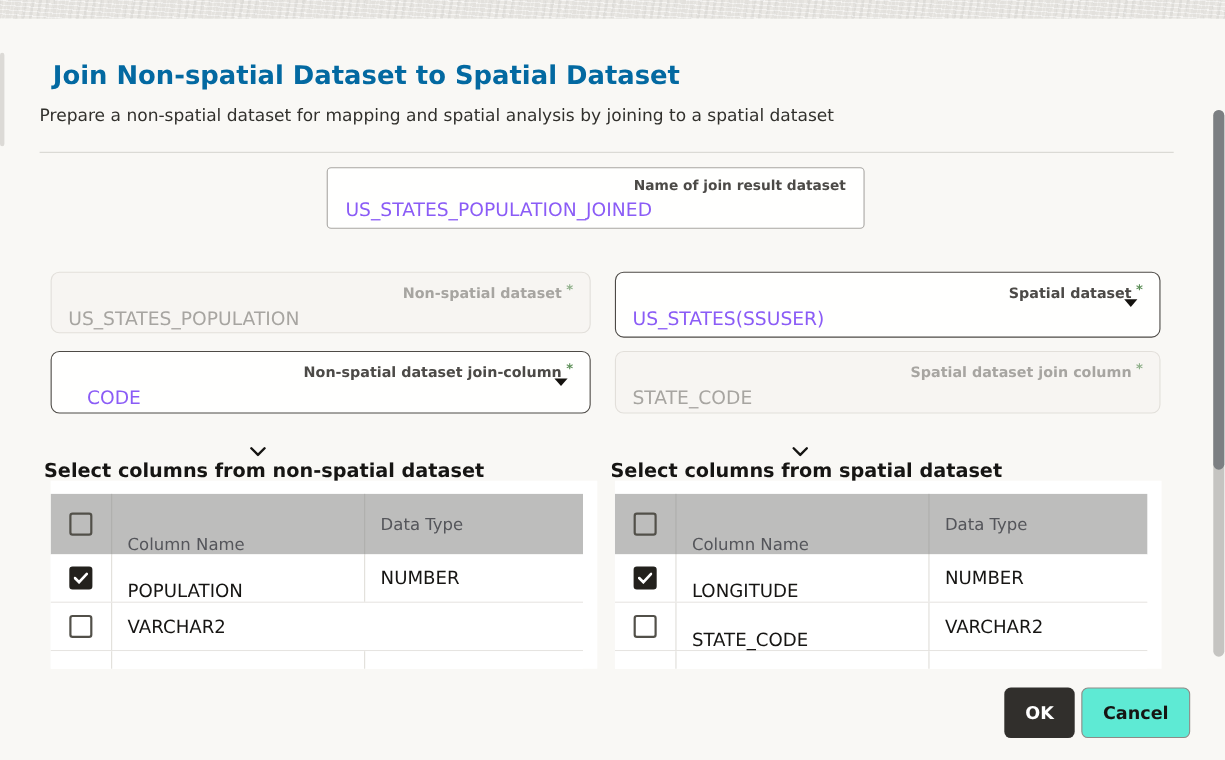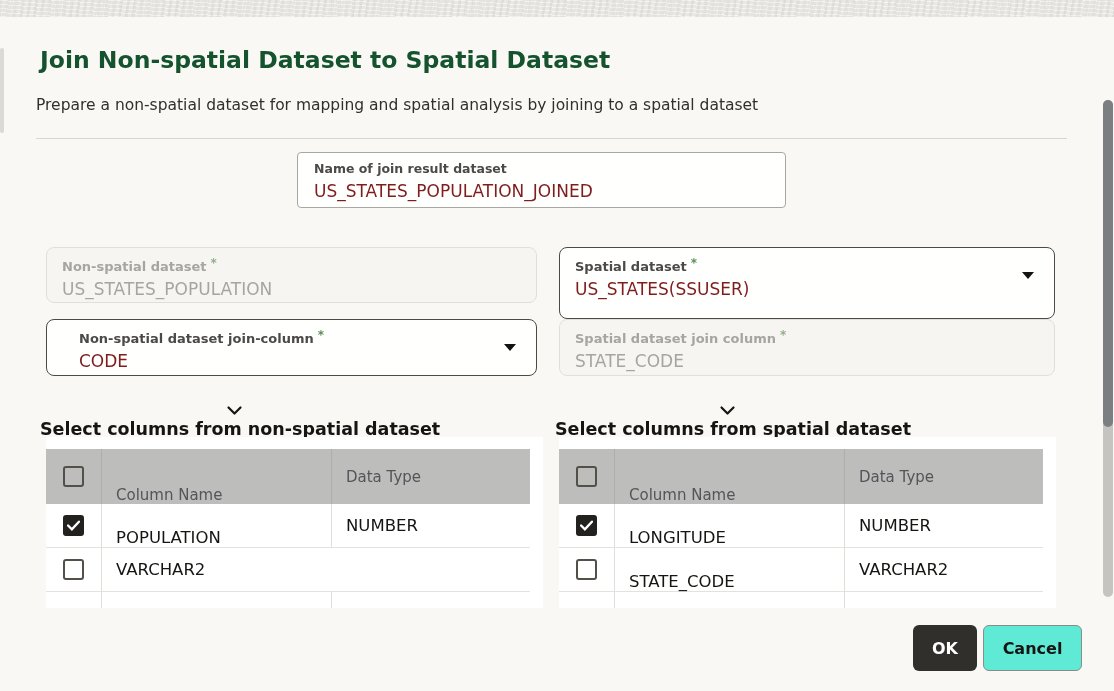--- a/index.html
+++ b/index.html
@@ -14,48 +14,48 @@
   .texture{
     position:absolute;left:0;top:0;width:1114px;height:17px;
     background:
       repeating-linear-gradient(97deg, rgba(0,0,0,0.030) 0 3px, transparent 3px 7px),
       repeating-linear-gradient(-78deg, rgba(0,0,0,0.025) 0 2px, transparent 2px 6px),
       repeating-linear-gradient(4deg, rgba(255,255,255,0.55) 0 1px, transparent 1px 4px),
       #eae8e4;
   }
   .edge-bar{position:absolute;left:0;top:48px;width:4px;height:85px;background:#dcdad6;border-radius:2px;}
 
-  .title{position:absolute;left:36px;top:42px;margin:4px;font-size:23.5px;font-weight:bold;color:#14532d;}
+  .title{position:absolute;left:36px;top:42px;margin:12px;font-size:23.5px;font-weight:bold;color:#0369a1;}
   .subtitle{position:absolute;left:36px;top:96px;margin:0;font-size:15.5px;color:#31302c;}
   .divider{position:absolute;left:36px;top:138px;width:1031px;height:1px;background:#d8d6d2;}
 
   
   .field{
     position:absolute;box-sizing:border-box;border-radius:8px;
     background:#fffffe;border:1.5px solid #4d4a46;
     padding:7px 15px 0 15px;cursor:pointer;
   }
-  .field .flabel{font-size:13px;font-weight:bold;color:#4c4a47;line-height:16px;white-space:nowrap;}
-  .field .fvalue{font-size:17px;color:#7f1d1d;line-height:24px;margin-top:2px;white-space:nowrap;overflow:hidden;}
+  .field .flabel{font-size:13px;font-weight:bold;color:#4c4a47;line-height:16px;white-space:nowrap;text-align:right;}
+  .field .fvalue{font-size:17px;color:#8b5cf6;line-height:24px;margin-top:2px;white-space:nowrap;overflow:hidden;}
   .field.disabled{background:#f7f5f2;border:1px solid #e2dfda;cursor:default;}
   .field.disabled .flabel{color:#a7a5a1;}
   .field.disabled .fvalue{color:#a7a5a1;}
   .req{color:#5d8f58;font-size:12px;font-weight:bold;vertical-align:4px;margin-left:4px;}
   .field.disabled .req{color:#8fb08a;}
   .caret{
     position:absolute;right:20px;top:24px;width:0;height:0;
     border-left:6.5px solid transparent;border-right:6.5px solid transparent;
     border-top:7.5px solid #14120f;
   }
 
   .name-field{left:297px;top:152px;width:489px;height:56px;border:1px solid #a9a7a3;border-radius:4px;padding:8px 16px 0 16px;}
   .name-field .flabel{font-size:12.5px;}
 
   .f-nonspatial{left:46px;top:247px;width:491px;height:56px;}
-  .f-spatial{left:559px;top:247px;width:496px;height:72px;}
+  .f-spatial{left:559px;top:247px;width:496px;height:60px;}
   .f-joincol{left:46px;top:319px;width:491px;height:57px;padding-left:32px;}
   .f-spjoincol{left:559px;top:319px;width:496px;height:57px;}
 
   
   .sect{position:absolute;top:402px;display:flex;align-items:center;cursor:pointer;flex-direction:column;}
   .sect-left{left:40px;}
   .sect-right{left:555px;}
   .chev{width:17px;height:17px;display:inline-block;margin-right:11px;}
   .chev svg{display:block;}
   .sect-h{font-size:17.5px;font-weight:bold;color:#161513;white-space:nowrap;}

